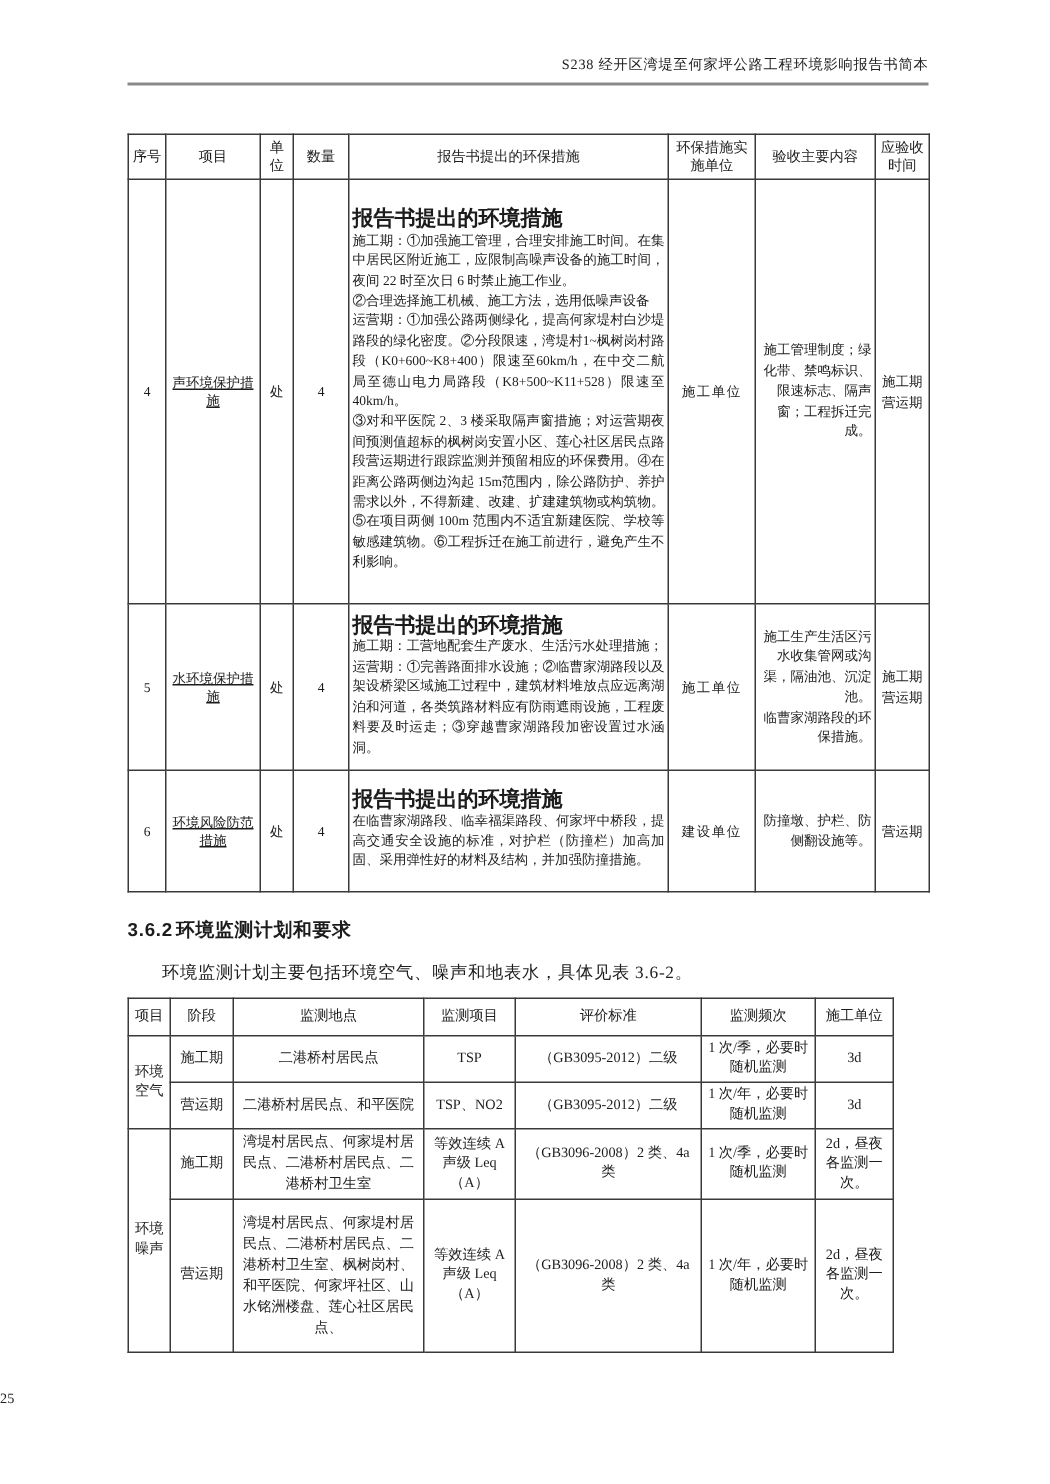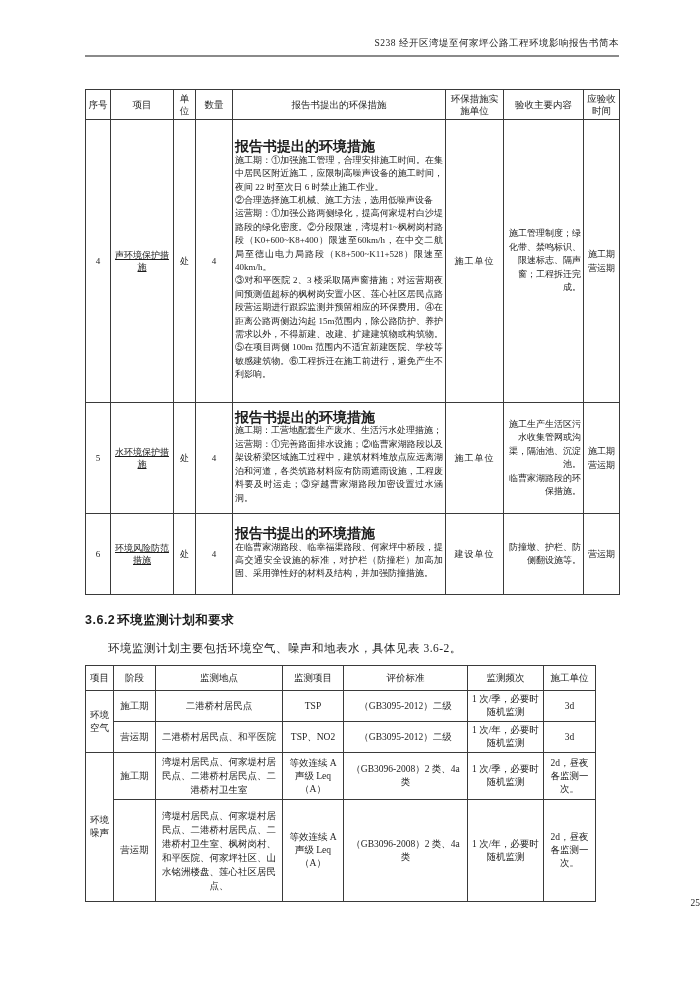--- a/index.html
+++ b/index.html
@@ -63,22 +63,22 @@
     font-size: 11.5px; font-weight: bold;
     font-family: "Liberation Sans", "DejaVu Sans", sans-serif;
   }
   .t2 { margin-top: 9px; }
   .t2 th { font-size: 9.5px; text-align: center; padding: 2px; line-height: 13px; }
   .t2 td { font-size: 9.5px; text-align: center; padding: 2px 4px; line-height: 13px; }
   .t2 .loc-cell { line-height: 14px; margin-left: 28px; }
 
   .page-footer {
     position: absolute;
-    left: 0; right: 0; top: 898px;
-    text-align: right;
+    left: 0; right: 0; top: 928px;
+    text-align: left;
     font-size: 9.5px;
   }
 </style>
 </head>
 <body>
 
 <div class="content">
 
   <div class="header">
     <div class="header-title">S238 经开区湾堤至何家坪公路工程环境影响报告书简本</div>

